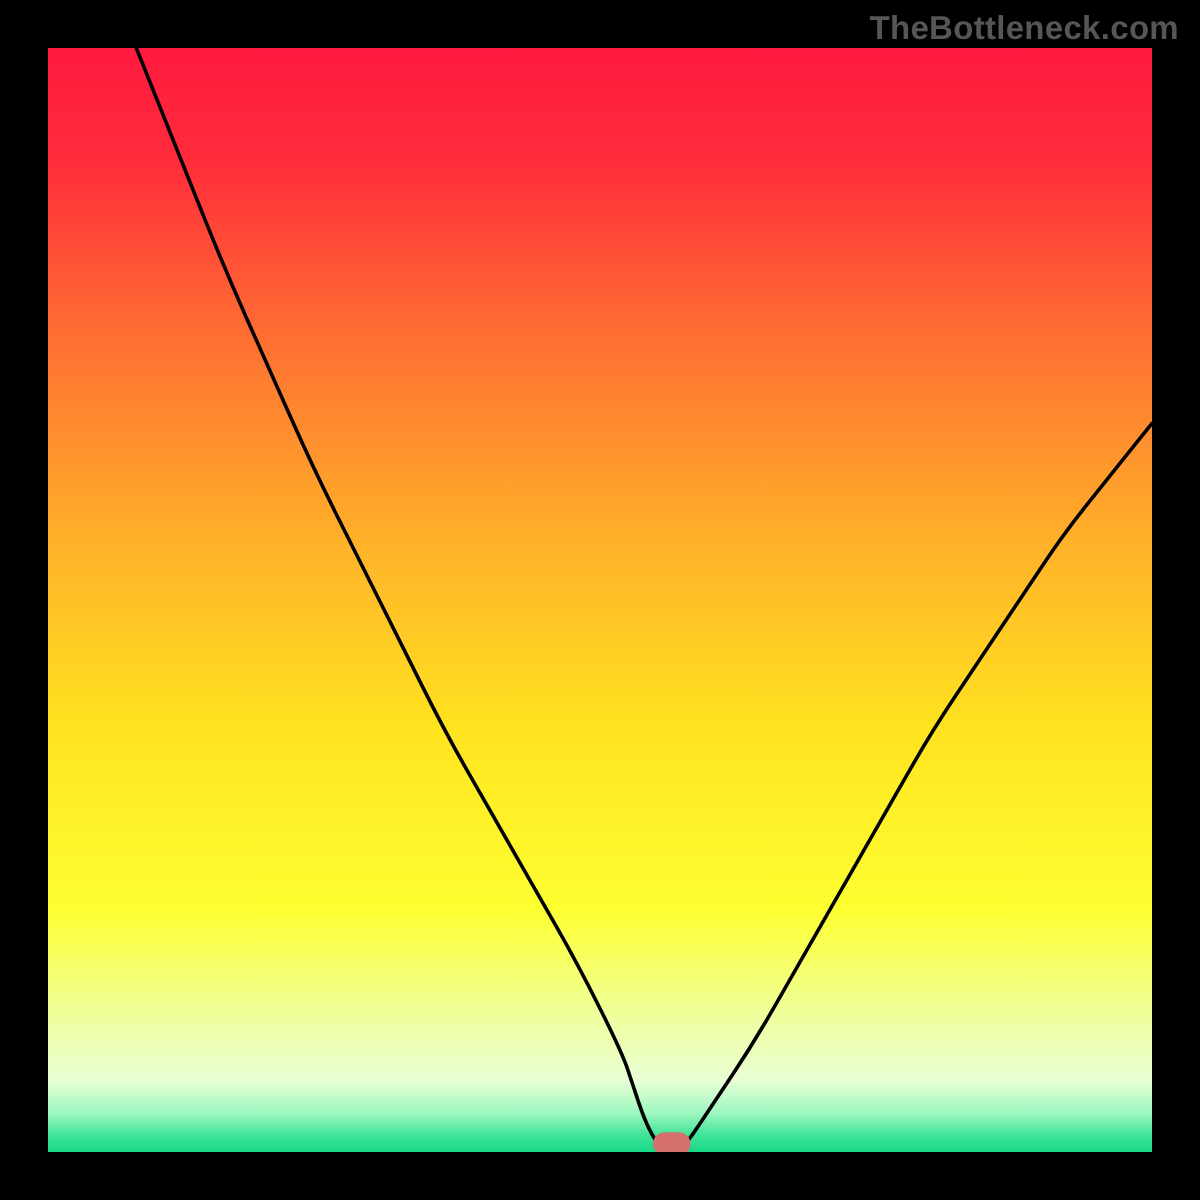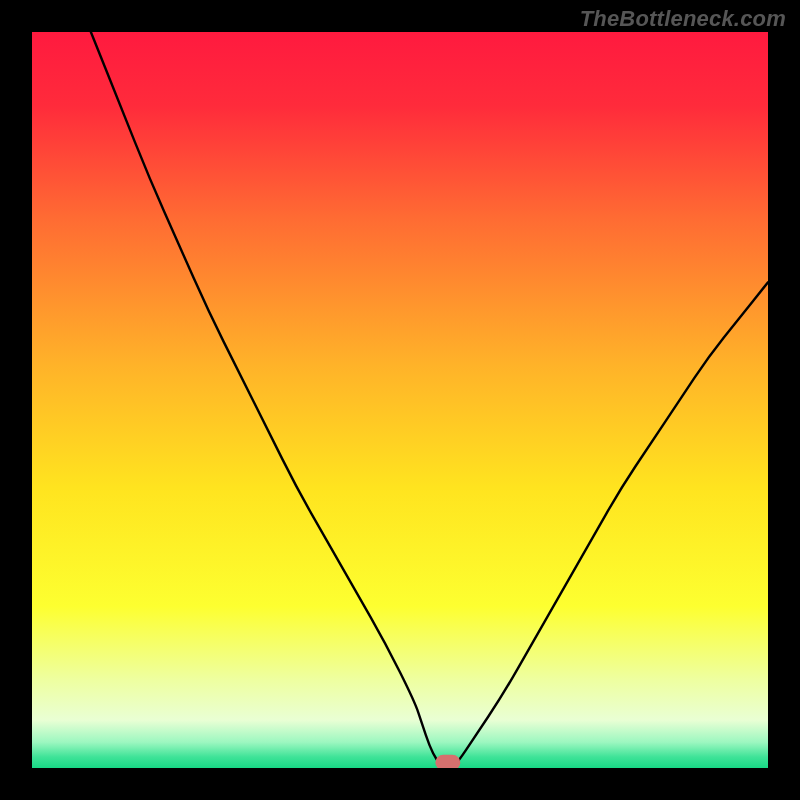--- a/index.html
+++ b/index.html
@@ -10,21 +10,20 @@
     background: #000;
     overflow: hidden;
   }
   .frame {
     position: absolute;
     left: 0;
     top: 0;
     width: 800px;
     height: 800px;
     background: #000;
-    font-style: italic;
   }
   .watermark {
     position: absolute;
     top: 6px;
     right: 14px;
     font-family: Arial, Helvetica, sans-serif;
     font-size: 22px;
     font-weight: 600;
     color: #565656;
     letter-spacing: 0.2px;

